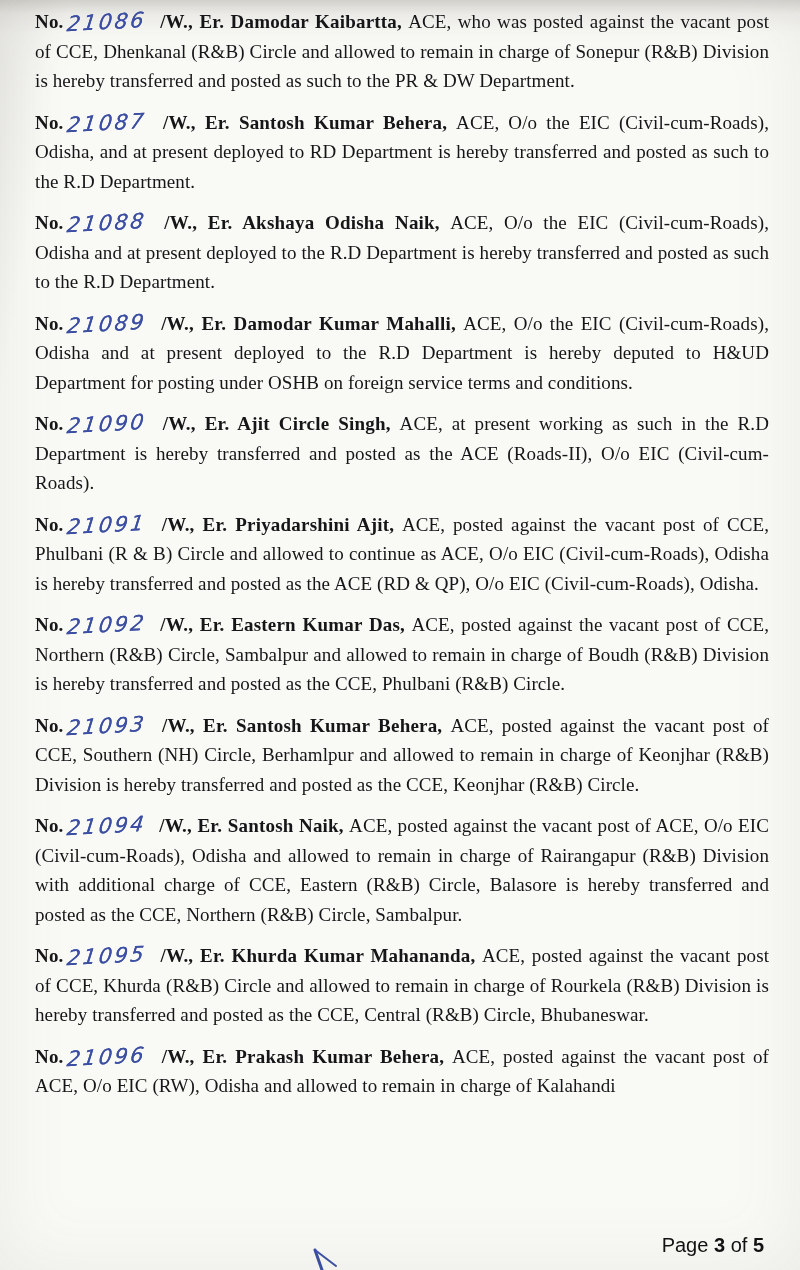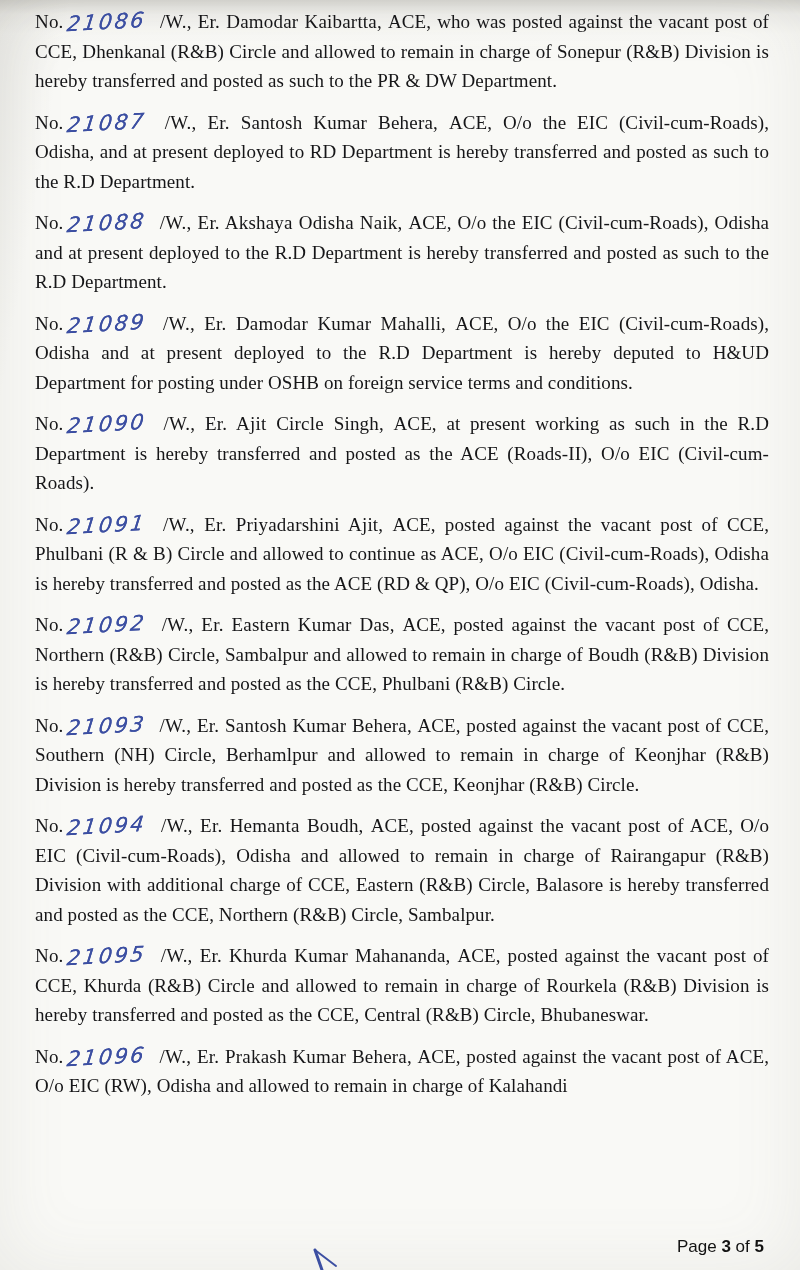--- a/index.html
+++ b/index.html
@@ -21,40 +21,40 @@
   }
   .content {
     padding: 7px 31px 0 35px;
   }
   p.order {
     margin: 0 0 12px 0;
     font-size: 19px;
     line-height: 29.5px;
     text-align: justify;
   }
-  .no-label, .lead-bold { font-weight: 400; letter-spacing: 0.2px; }
+  .no-label, .lead-bold { font-weight: 700; letter-spacing: 0.2px; }
   .hand-number {
     display: inline-block;
     font-family: "DejaVu Sans", sans-serif;
     font-style: italic;
     color: #3c4fa2;
     font-size: 21px;
     letter-spacing: 2.5px;
     line-height: 1;
     transform: rotate(-3deg) skewX(-10deg);
     margin: 0 8px 0 3px;
     position: relative; top: 1px;
     text-shadow: 0 0 0.6px #3c4fa2;
   }
   .body-text { letter-spacing: 0.1px; }
   .footer {
     position: absolute;
     right: 36px; bottom: 13px;
     font-family: "Liberation Sans", sans-serif;
-    font-size: 17px;
+    font-size: 20px;
     color: #121212;
   }
   .footer .pg-num { font-weight: 700; }
   .pen-mark {
     position: absolute;
     left: 303px; bottom: 0;
     width: 48px; height: 26px;
   }
 </style>
 </head>
@@ -106,21 +106,21 @@
     </p>
 
     <p class="order">
       <span class="no-label">No.</span><span class="hand-number">21093</span>
       <span class="lead-bold">/W., Er. Santosh Kumar Behera,</span>
       <span class="body-text">ACE, posted against the vacant post of CCE, Southern (NH) Circle, Berhamlpur and allowed to remain in charge of Keonjhar (R&amp;B) Division is hereby transferred and posted as the CCE, Keonjhar (R&amp;B) Circle.</span>
     </p>
 
     <p class="order">
       <span class="no-label">No.</span><span class="hand-number">21094</span>
-      <span class="lead-bold">/W., Er. Hemanta Boudh,</span>
+      <span class="lead-bold">/W., Er. Santosh Naik,</span>
       <span class="body-text">ACE, posted against the vacant post of ACE, O/o EIC (Civil-cum-Roads), Odisha and allowed to remain in charge of Rairangapur (R&amp;B) Division with additional charge of CCE, Eastern (R&amp;B) Circle, Balasore is hereby transferred and posted as the CCE, Northern (R&amp;B) Circle, Sambalpur.</span>
     </p>
 
     <p class="order">
       <span class="no-label">No.</span><span class="hand-number">21095</span>
       <span class="lead-bold">/W., Er. Khurda Kumar Mahananda,</span>
       <span class="body-text">ACE, posted against the vacant post of CCE, Khurda (R&amp;B) Circle and allowed to remain in charge of Rourkela (R&amp;B) Division is hereby transferred and posted as the CCE, Central (R&amp;B) Circle, Bhubaneswar.</span>
     </p>
 
     <p class="order">

